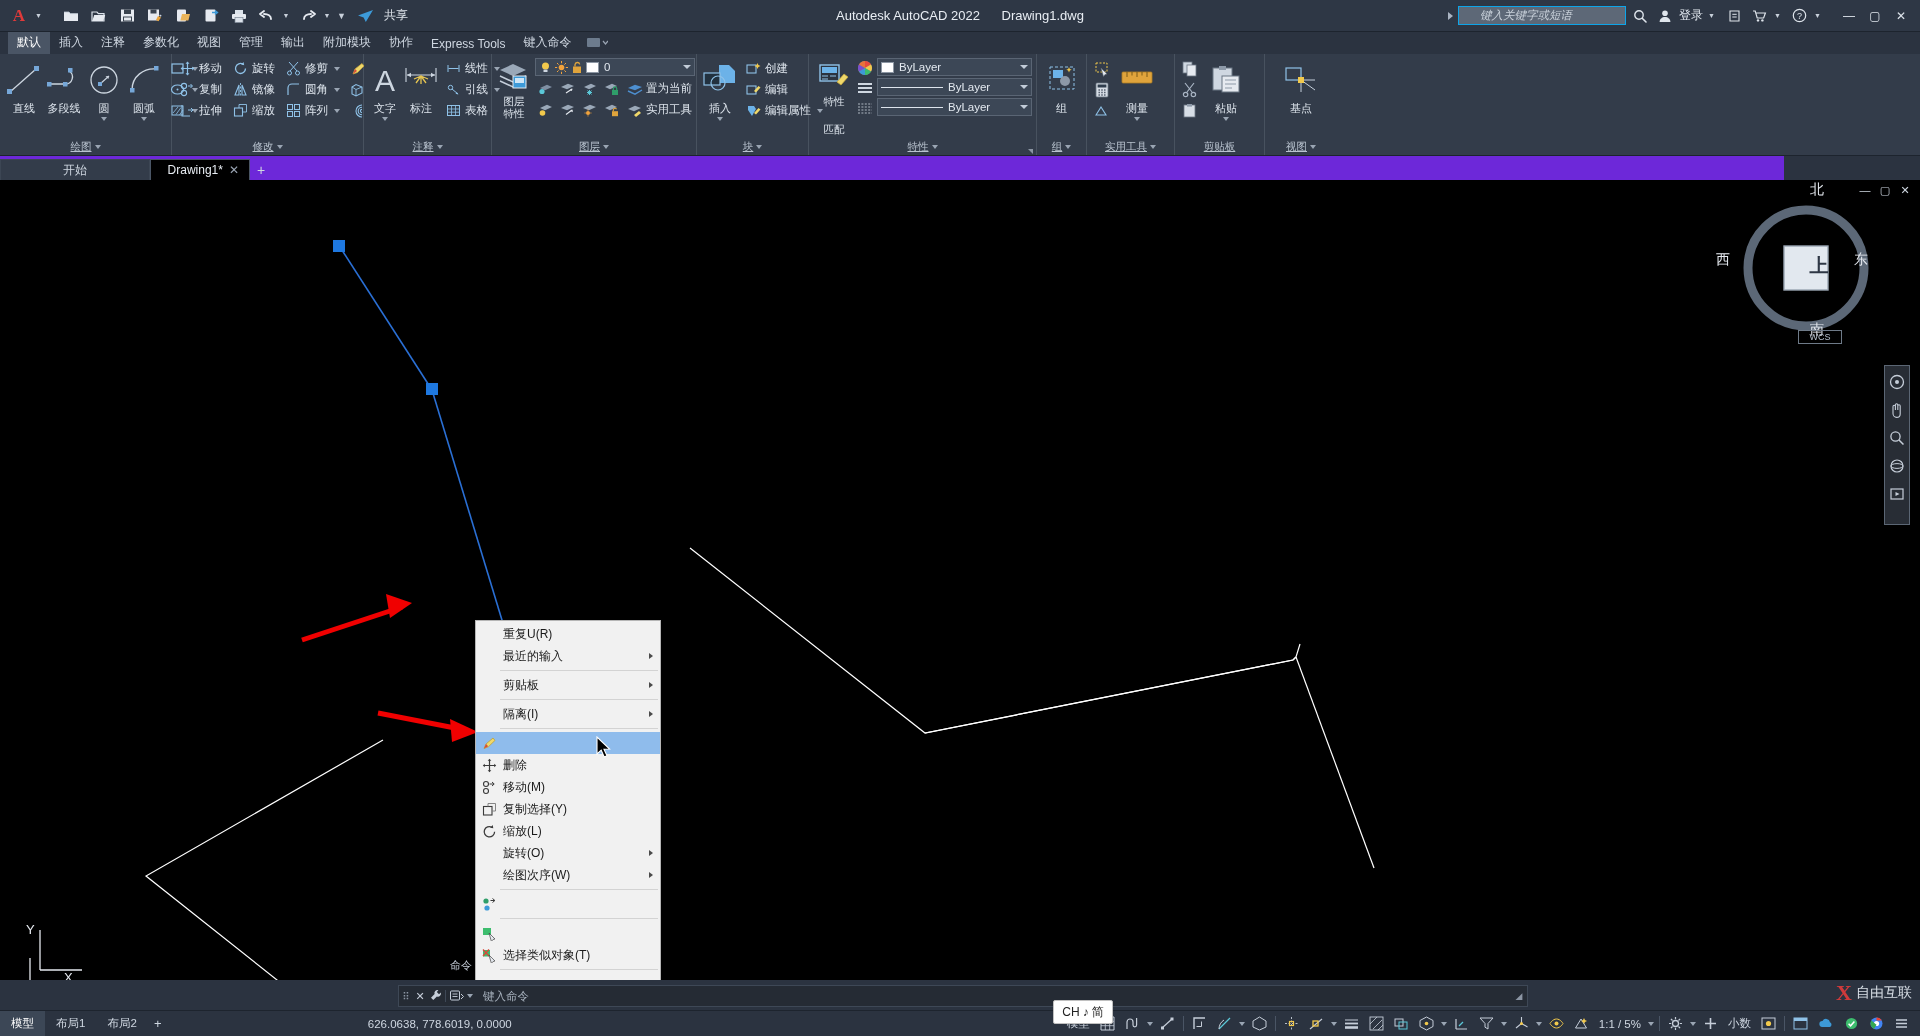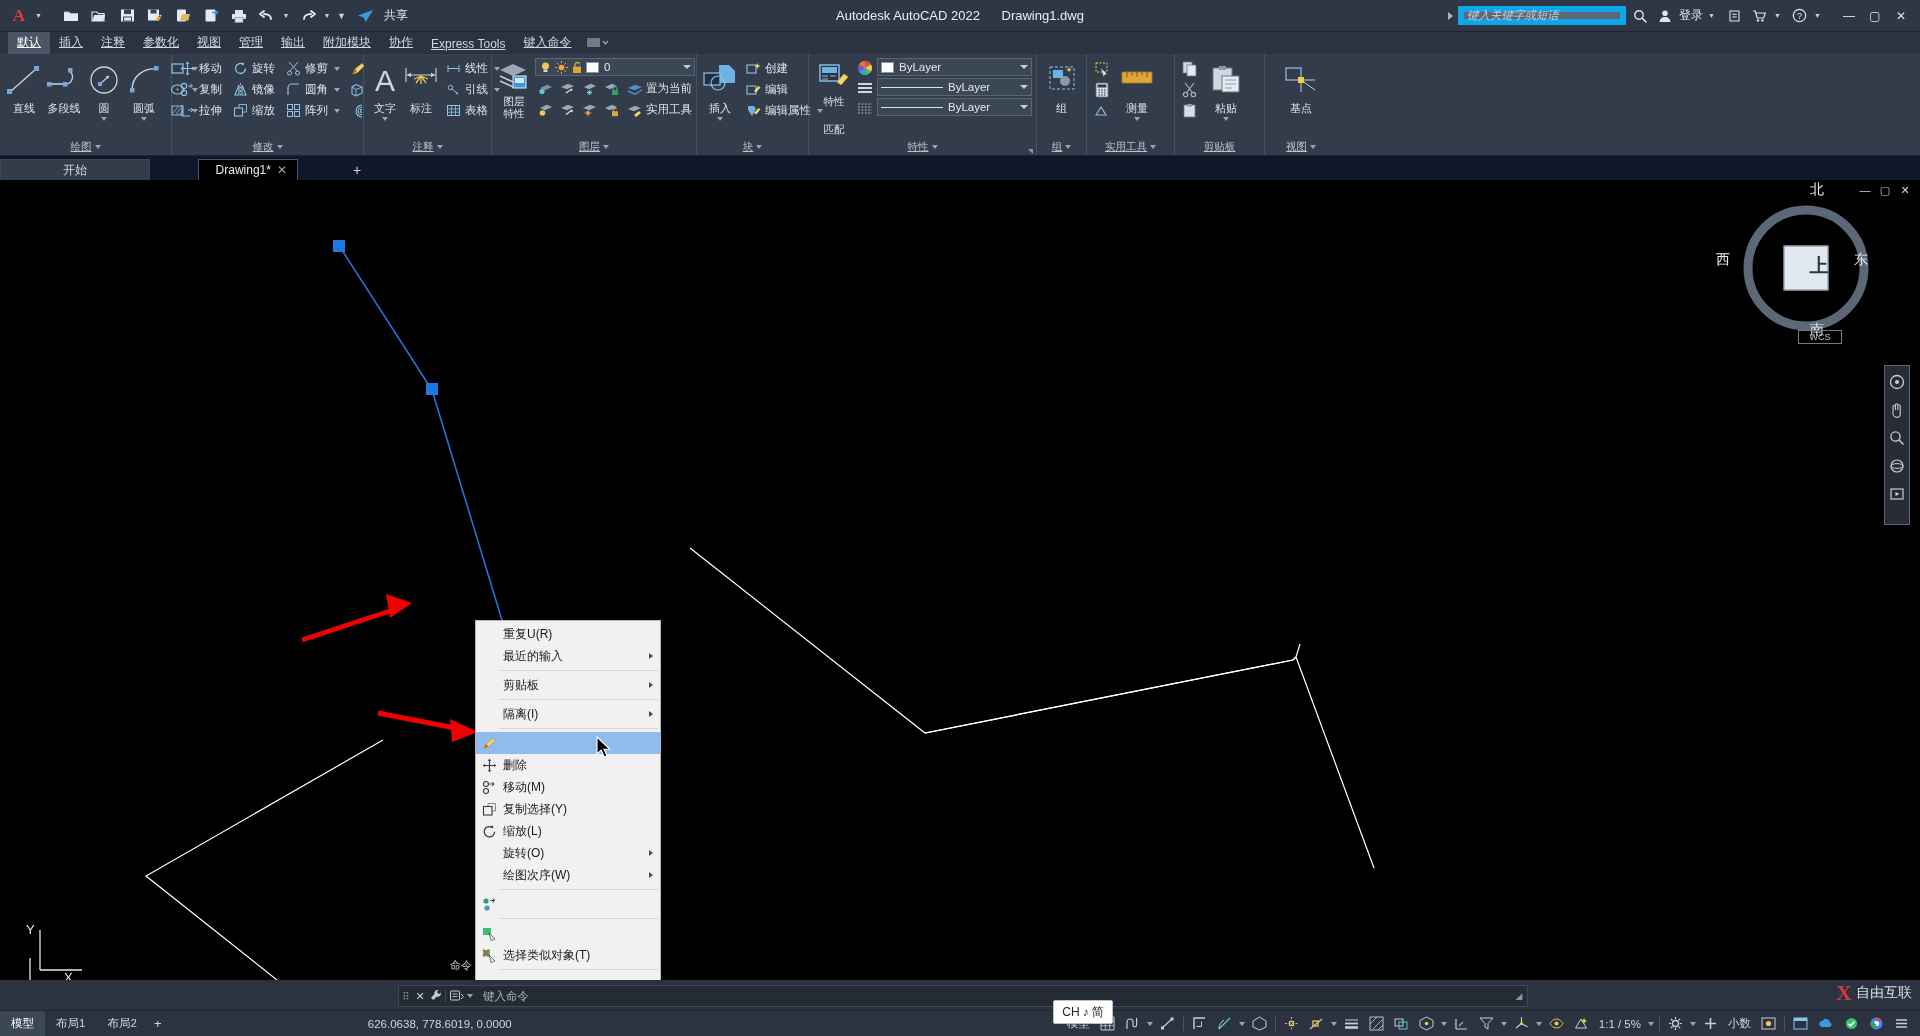--- a/index.html
+++ b/index.html
@@ -33,38 +33,37 @@
     color: #e8edf3; font-size: 13px; pointer-events: none;
   }
   .title-center .dwg { margin-left: 18px; }
 
   .title-right {
     margin-left: auto; display: flex; align-items: center; padding-right: 6px; gap: 3px;
   }
   .search-wrap { display: flex; align-items: center; gap: 5px; }
   .tri-r { width: 0; height: 0; border-left: 5px solid #aab4c2; border-top: 4px solid transparent; border-bottom: 4px solid transparent; }
   .search-box {
-    width: 168px; height: 19px; background: #5d6877; border: 6px solid #0ea5e9;
-    color: #c9d1da; font-size: 11.5px; font-style: italic; padding: 0 3px;
+    width: 168px; height: 19px; background: #5d6877; border: 1px solid #0ea5e9;
+    color: #c9d1da; font-size: 11.5px; font-style: italic; padding: 0 21px;
     display: flex; align-items: center; font-family: "Liberation Sans", sans-serif;
   }
   .ico-btn { width: 22px; height: 22px; display: flex; align-items: center; justify-content: center; cursor: pointer; }
   .login-txt { color: #dfe5ec; font-size: 12px; cursor: pointer; }
   .win-btns { display: flex; align-items: center; margin-left: 8px; }
   .win-b { width: 26px; height: 24px; display: flex; align-items: center; justify-content: center; color: #dfe5ec; font-size: 12px; cursor: pointer; }
 
   
   .ribbon-tabs {
     position: absolute; left: 0; top: 32px; width: 1920px; height: 22px;
     background: #2b3340; display: flex; align-items: flex-end; padding-left: 8px;
   }
   .rtab {
     font-size: 12px; color: #cfd7e1; padding: 2px 9px 3px 9px; cursor: pointer;
     white-space: nowrap;
-    text-decoration: underline;
   }
   .rtab.active { background: #4a5565; color: #ffffff; }
 
   
   .ribbon {
     position: absolute; left: 0; top: 54px; width: 1920px; height: 102px;
     background: #333c4a; border-bottom: 1px solid #1d242e;
     display: flex; align-items: stretch;
   }
   .panel { position: relative; display: flex; flex-direction: column; border-right: 1px solid #48525f; }
@@ -102,22 +101,22 @@
   .combo .ctext { font-size: 11.5px; color: #e2e8ef; flex: 1; }
   .combo .cdd { width: 0; height: 0; border-top: 4px solid #c2ccd8; border-left: 4px solid transparent; border-right: 4px solid transparent; }
   .swatch { width: 13px; height: 11px; background: #ffffff; border: 1px solid #8d97a4; }
   .lt-line { width: 62px; height: 1px; background: #dde4ec; }
 
   .panel-expand { position: absolute; right: 3px; bottom: 1px; width: 0; height: 0;
     border-left: 5px solid transparent; border-top: 5px solid #8b95a3; }
 
   
   .filetabs {
-    position: absolute; left: 0; top: 156px; width: 1920px; height: 24px;
-    background: #0f172a; display: flex; align-items: flex-end; gap: 48px;
+    position: absolute; left: 0; top: 156px; width: 1784px; height: 24px;
+    background: #6d28d9; display: flex; align-items: flex-end;
   }
   .ftab {
     height: 21px; display: flex; align-items: center; gap: 6px;
     padding: 0 10px; font-size: 12px; color: #cfd7e1; cursor: pointer;
     border: 1px solid #3c4654; border-bottom: none;
     background: #333c4a;
   }
   .ftab.active { background: #000000; color: #e8edf3; border-color: #4a5565; }
   .ftab .x { font-size: 12px; color: #9aa5b3; }
   .ftab-add { width: 22px; height: 21px; display: flex; align-items: center; justify-content: center;

